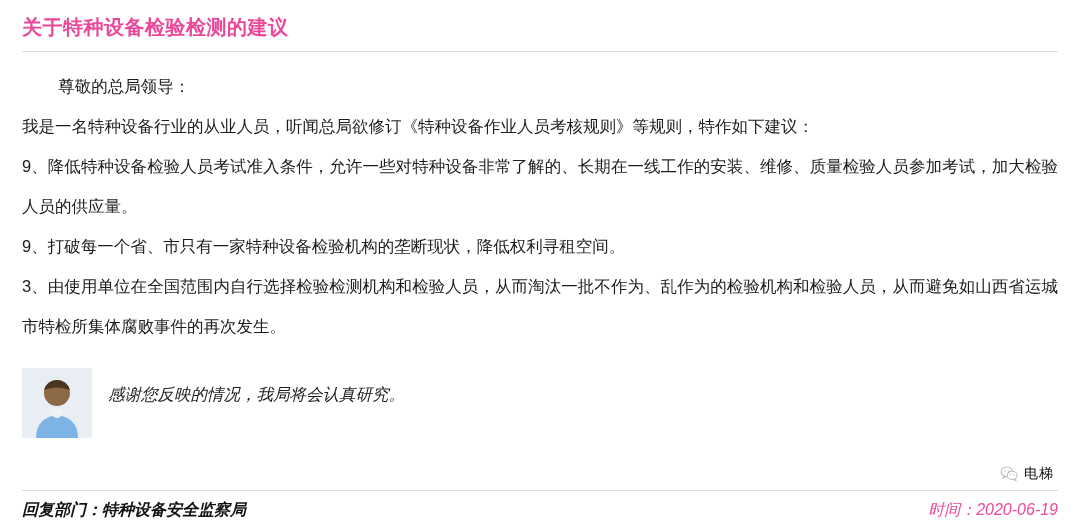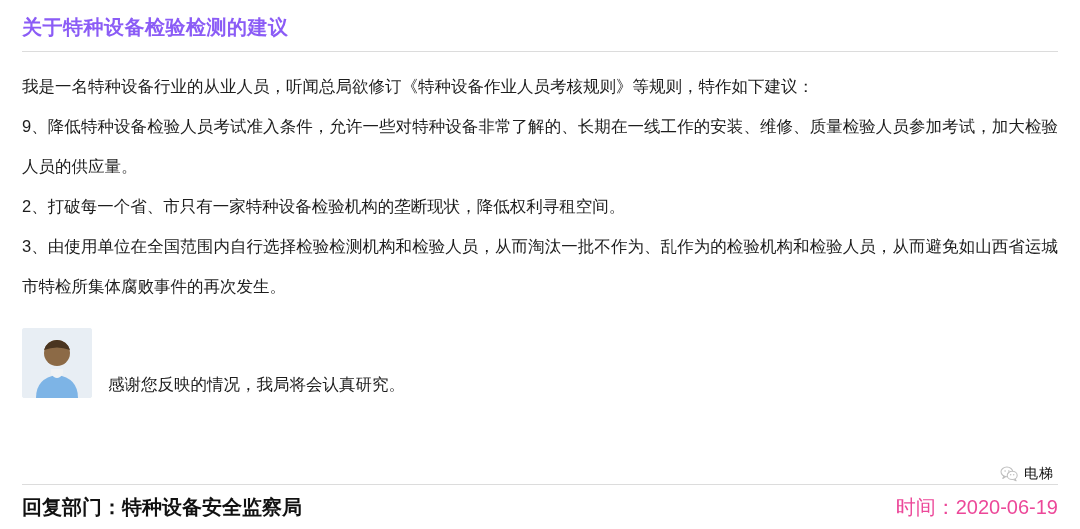--- a/index.html
+++ b/index.html
@@ -27,21 +27,21 @@
   .header {
     display: flex;
     align-items: baseline;
     justify-content: space-between;
     padding-top: 14px;
     padding-bottom: 10px;
   }
   .title {
     font-size: 20px;
     font-weight: bold;
-    color: #8b5cf6;
+    color: #ec4899;
     letter-spacing: 0.5px;
   }
   .date-line {
     font-size: 15px;
     color: #222;
     white-space: nowrap;
   }
   .date-label { color: #222; }
   .date-value { color: #222; }
 
@@ -61,22 +61,23 @@
   .para {
     margin: 0;
   }
   .para.indent {
     text-indent: 2.2em;
   }
 
   
   .reply {
     display: flex;
-    align-items: flex-end;
+    align-items: flex-start;
     margin-top: 22px;
+    font-style: italic;
   }
   .avatar {
     width: 70px;
     height: 70px;
     flex: 0 0 70px;
     border-radius: 3px;
     background: linear-gradient(160deg, #e9eef3 0%, #dfe7ee 100%);
     position: relative;
     overflow: hidden;
   }
@@ -98,21 +99,22 @@
   }
   .footer-divider {
     height: 1px;
     background: #dcdcdc;
     margin-bottom: 9px;
   }
   .footer-row {
     display: flex;
     align-items: flex-end;
     justify-content: space-between;
-    font-size: 20px;
+    font-size: 16px;
+    font-style: italic;
   }
   .dept {
     font-weight: bold;
     color: #111;
   }
   .dept-label { font-weight: bold; }
   .dept-value { font-weight: bold; }
   .time {
     color: #ec4899;
     white-space: nowrap;
@@ -142,23 +144,24 @@
 <div class="page">
 
   <div class="header">
     <div class="title">关于特种设备检验检测的建议</div>
   </div>
 
   <div class="divider"></div>
 
   <div class="body-text">
 
+    <p class="para indent">尊敬的总局领导：</p>
     <p class="para">我是一名特种设备行业的从业人员，听闻总局欲修订《特种设备作业人员考核规则》等规则，特作如下建议：</p>
     <p class="para">9、降低特种设备检验人员考试准入条件，允许一些对特种设备非常了解的、长期在一线工作的安装、维修、质量检验人员参加考试，加大检验人员的供应量。</p>
-    <p class="para">2、打破每一个省、市只有一家特种设备检验机构的垄断现状，降低权利寻租空间。</p>
+    <p class="para">9、打破每一个省、市只有一家特种设备检验机构的垄断现状，降低权利寻租空间。</p>
     <p class="para">3、由使用单位在全国范围内自行选择检验检测机构和检验人员，从而淘汰一批不作为、乱作为的检验机构和检验人员，从而避免如山西省运城市特检所集体腐败事件的再次发生。</p>
   </div>
 
   <div class="reply">
     <div class="avatar">
       <svg width="70" height="70" viewBox="0 0 70 70" aria-hidden="true">
         <rect x="0" y="0" width="70" height="70" fill="#e8eef4"></rect>
         <circle cx="35" cy="25" r="13" fill="#8c6a46"></circle>
         <path d="M35 12 a13 13 0 0 1 13 10 q-13 -5 -26 0 A13 13 0 0 1 35 12 Z" fill="#4a3520"></path>
         <path d="M14 70 q0 -20 21 -23 q21 3 21 23 Z" fill="#7db4e6"></path>

